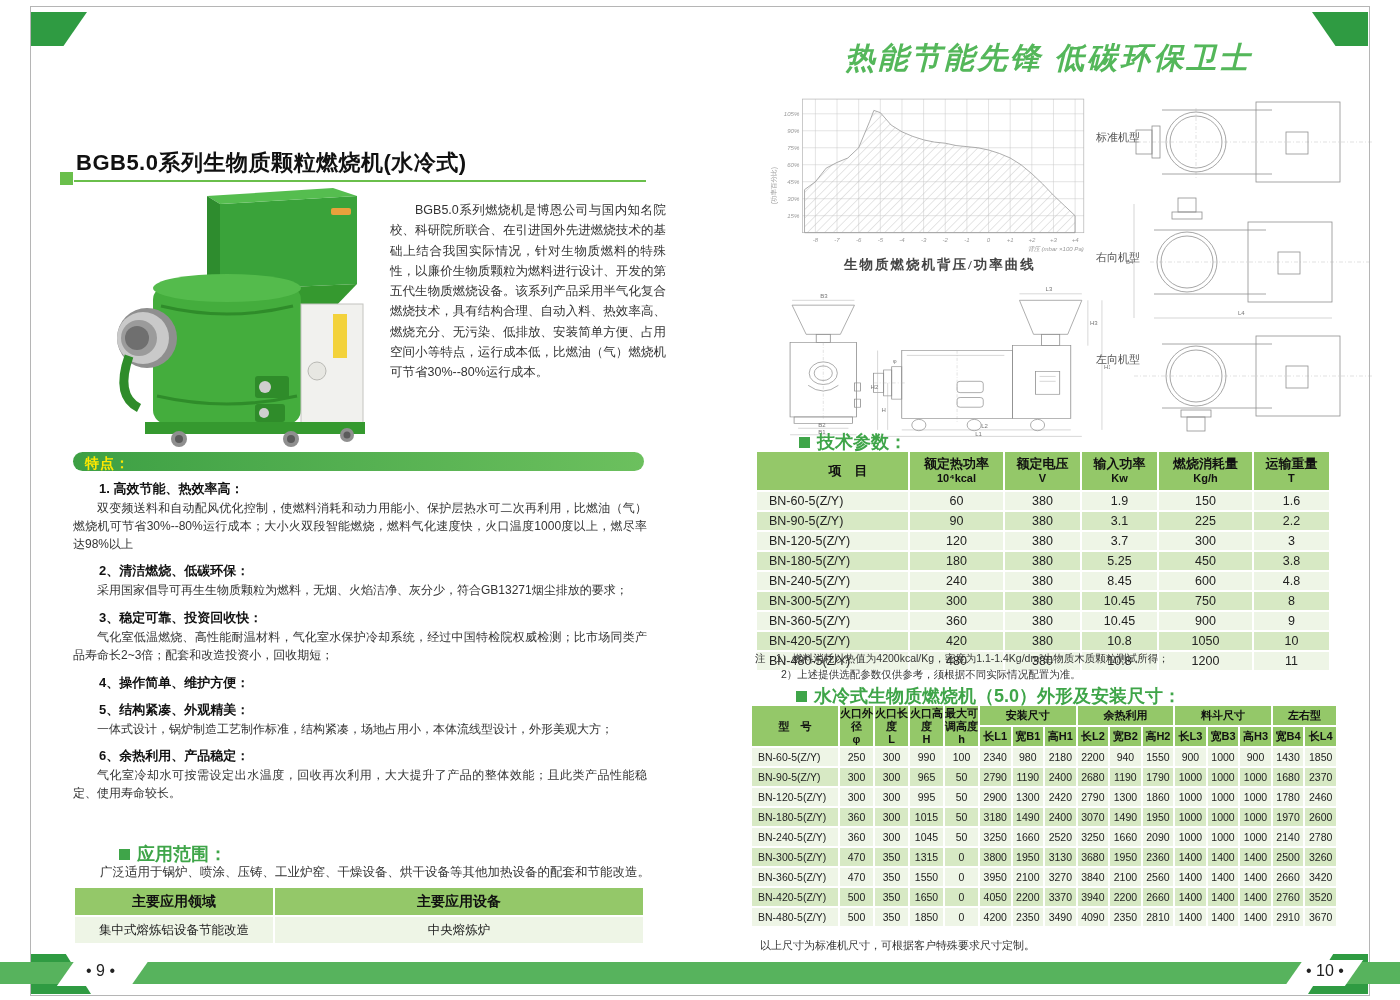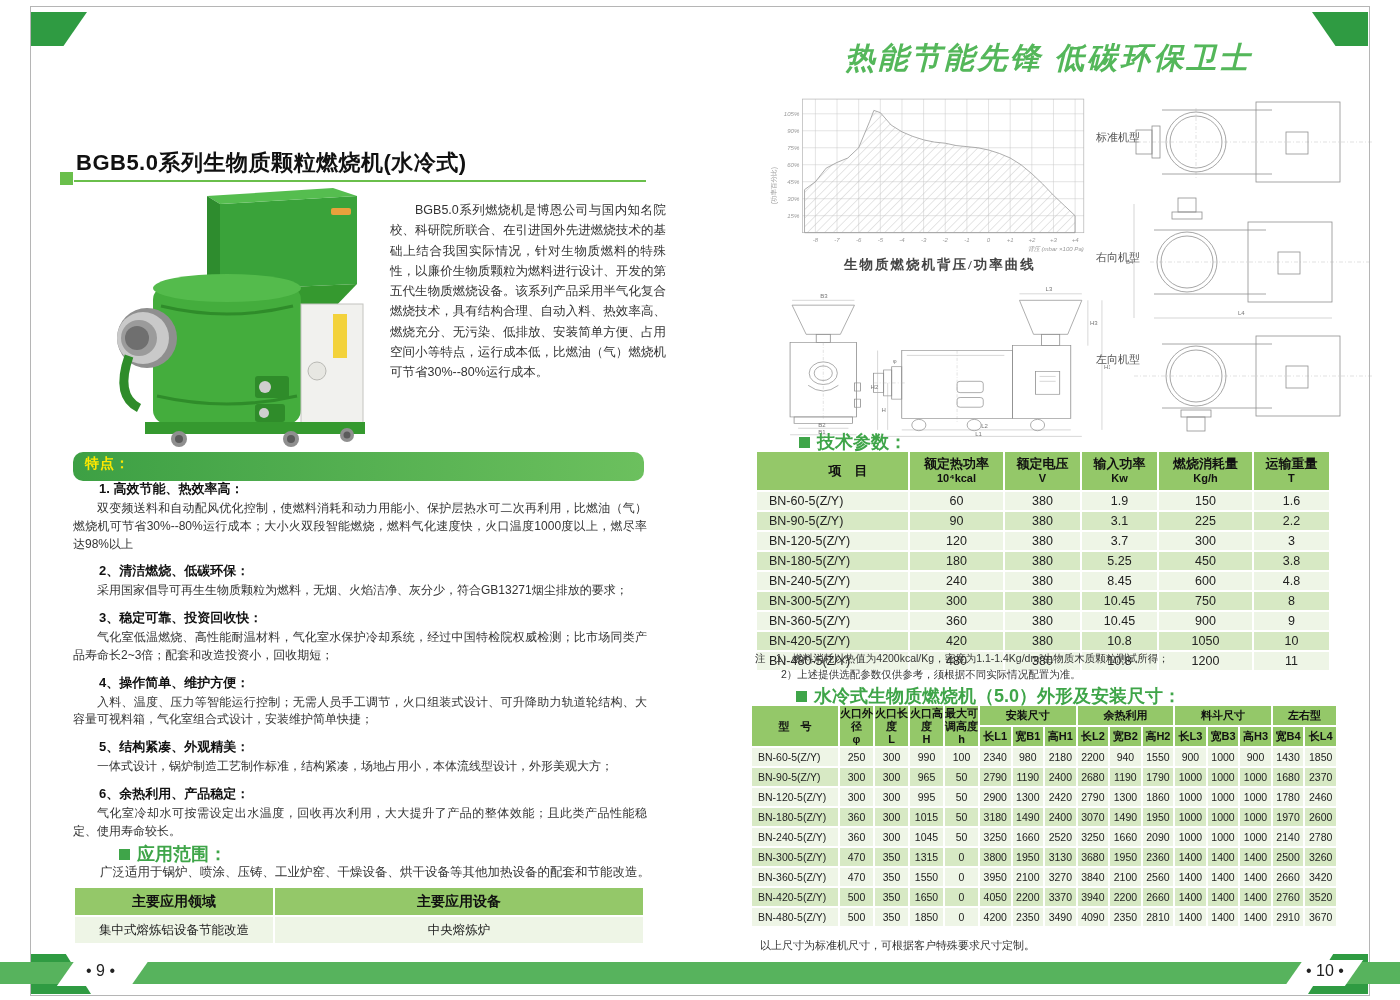--- a/index.html
+++ b/index.html
@@ -24,21 +24,21 @@
   #gap-r{left:1294px;width:60px;}
   .page-num{top:962px;z-index:4;font-size:16px;color:#222;z-index:4;}
 
   
   #title{left:76px;top:148px;font-size:22px;font-weight:bold;color:#111;letter-spacing:.5px;}
   #title-underline{left:74px;top:180px;width:572px;border-bottom:2px solid #6abf4b;}
   #title-square{left:60px;top:172px;width:13px;height:13px;background:#6abf4b;}
 
   #intro{left:390px;top:200px;width:276px;font-size:12.5px;line-height:1.62;text-align:justify;text-indent:2em;color:#333;}
 
-  #features-bar{left:73px;top:452px;width:571px;height:29px;line-height:21px;
+  #features-bar{left:73px;top:452px;width:571px;height:19px;line-height:21px;
      background:linear-gradient(90deg,#3da044,#6cc05e);border-radius:10px;}
   #features-bar span{color:#ffe900;font-weight:bold;font-size:14px;padding-left:12px;letter-spacing:1px;}
   #features{left:73px;top:480px;width:574px;}
   .feature{margin-bottom:9px;}
   .f-head{font-weight:bold;font-size:13px;text-indent:2em;margin-bottom:2px;color:#111;}
   .f-body{font-size:12px;line-height:1.48;text-indent:2em;text-align:justify;color:#333;}
 
   .sec-head{font-size:18px;font-weight:bold;color:#3fa549;padding-left:44px;}
   .sq{display:inline-block;width:11px;height:11px;background:#3fa549;margin-right:7px;}
   #app-head{left:75px;top:842px;}
@@ -167,21 +167,20 @@
       <div class="feature">
         <div class="f-head">2、清洁燃烧、低碳环保：</div>
         <div class="f-body">采用国家倡导可再生生物质颗粒为燃料，无烟、火焰洁净、灰分少，符合GB13271烟尘排放的要求；</div>
       </div>
       <div class="feature">
         <div class="f-head">3、稳定可靠、投资回收快：</div>
         <div class="f-body">气化室低温燃烧、高性能耐温材料，气化室水保护冷却系统，经过中国特检院权威检测；比市场同类产品寿命长2~3倍；配套和改造投资小，回收期短；</div>
       </div>
       <div class="feature">
         <div class="f-head">4、操作简单、维护方便：</div>
-        <div class="f-body">入料、温度、压力等智能运行控制；无需人员手工调节，火口组装式设计、可升降助力轨道轮结构、大容量可视料箱，气化室组合式设计，安装维护简单快捷；</div>
       </div>
       <div class="feature">
         <div class="f-head">5、结构紧凑、外观精美：</div>
         <div class="f-body">一体式设计，锅炉制造工艺制作标准，结构紧凑，场地占用小，本体流线型设计，外形美观大方；</div>
       </div>
       <div class="feature">
         <div class="f-head">6、余热利用、产品稳定：</div>
         <div class="f-body">气化室冷却水可按需设定出水温度，回收再次利用，大大提升了产品的整体效能；且此类产品性能稳定、使用寿命较长。</div>
       </div>
     </div>

